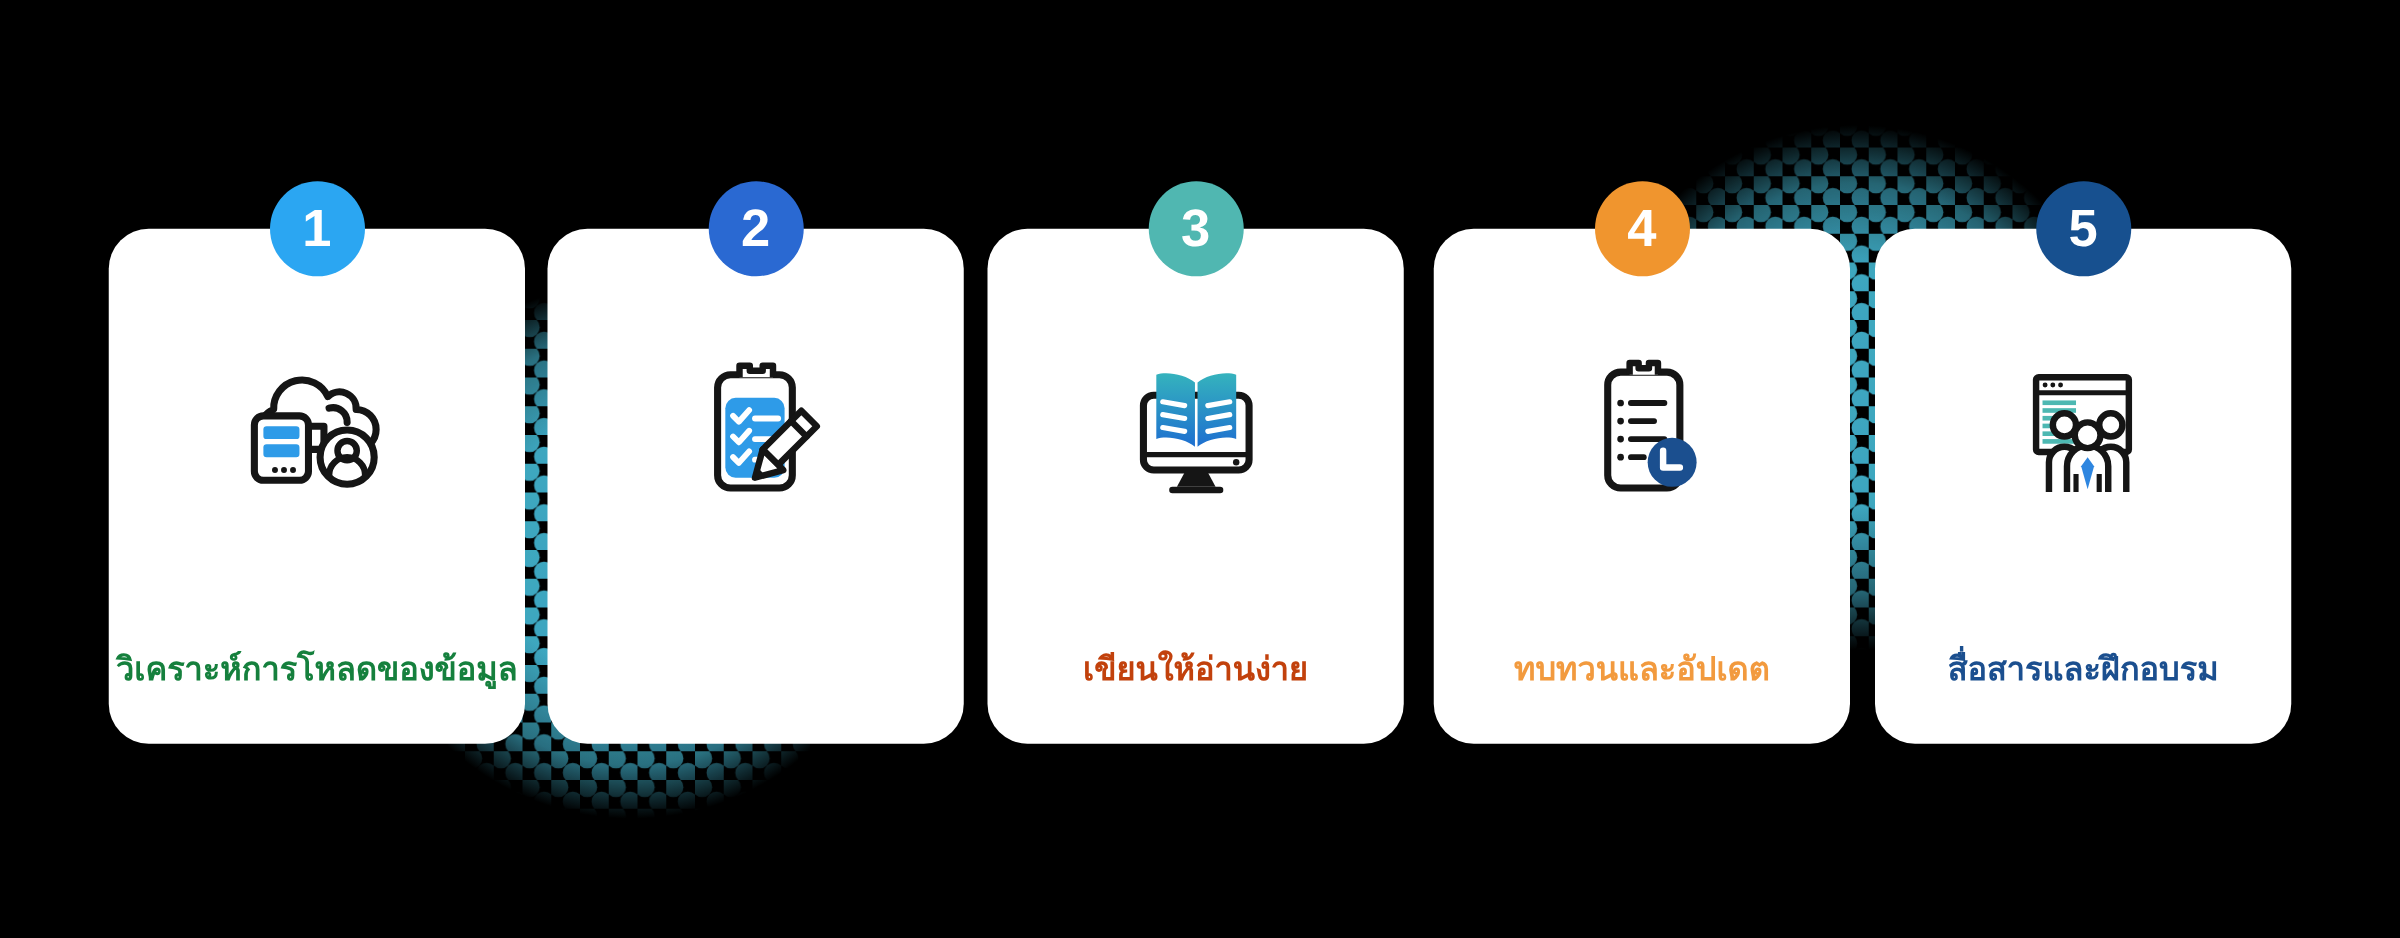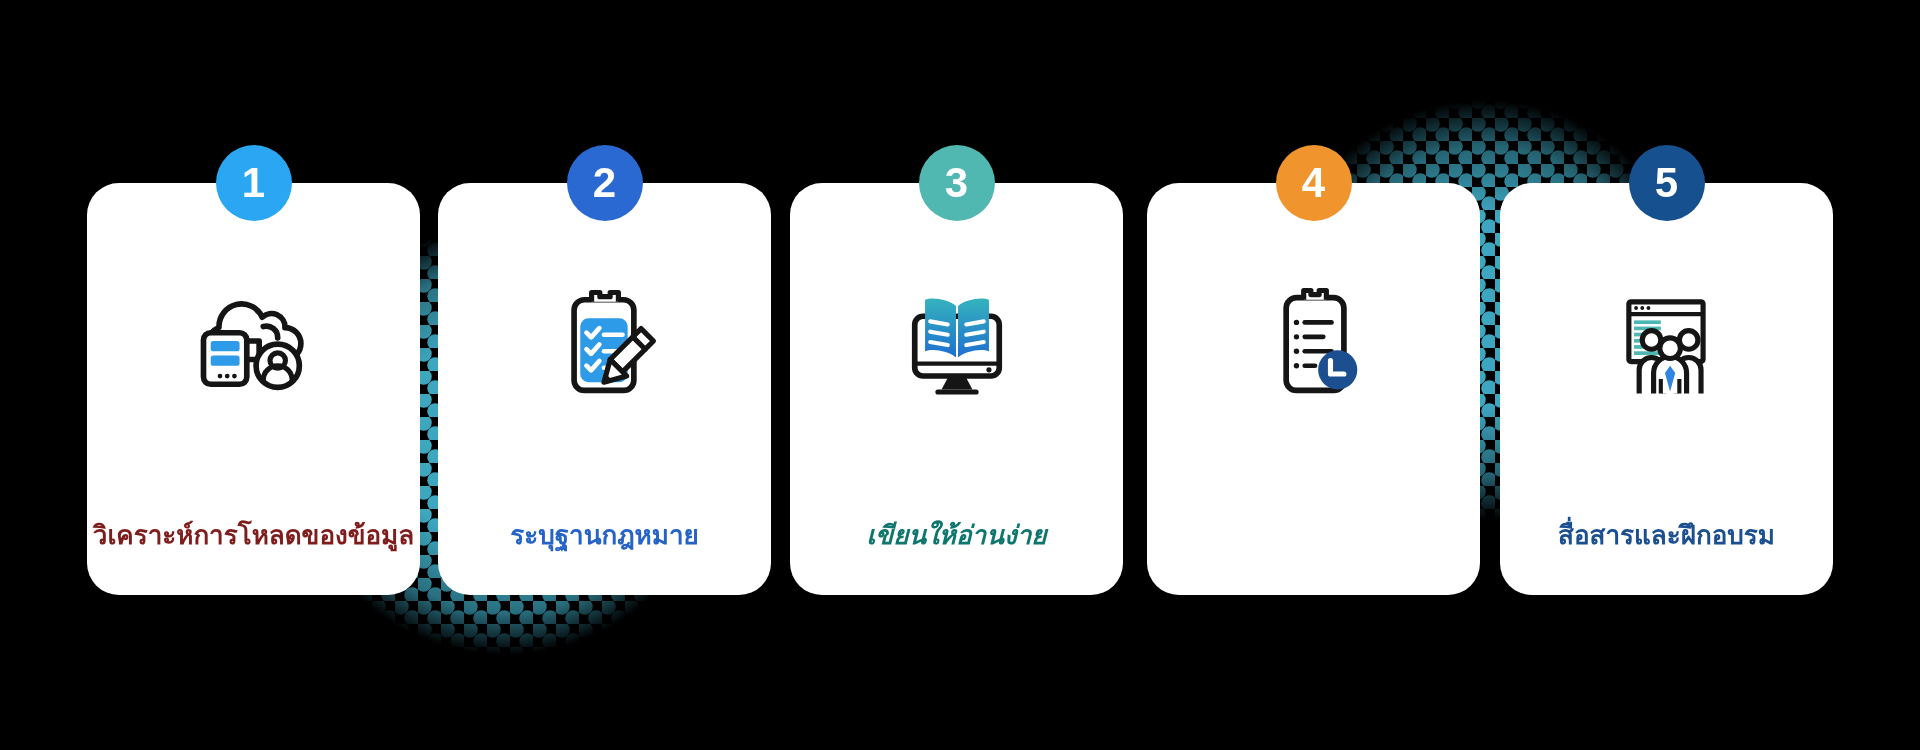--- a/index.html
+++ b/index.html
@@ -86,21 +86,21 @@
         <rect x="23" y="64" width="28" height="10" rx="2.5" fill="#2E9BE8"></rect>
         <rect x="23" y="78" width="28" height="10" rx="2.5" fill="#2E9BE8"></rect>
         <circle cx="32" cy="98" r="2.3" fill="#151515"></circle>
           <circle cx="39" cy="98" r="2.3" fill="#151515"></circle>
           <circle cx="46" cy="98" r="2.3" fill="#151515"></circle>
         <circle cx="88" cy="88" r="21" fill="#fff" stroke="#151515" stroke-width="5.5"></circle>
         <circle cx="88" cy="83" r="7.5" fill="none" stroke="#151515" stroke-width="5"></circle>
         <path d="M74,102 a14,14 0 0 1 28,0" fill="none" stroke="#151515" stroke-width="5" stroke-linecap="round"></path>
       </svg>
     </div>
-    <div class="label" style="color: #7f1d1d;">วิเคราะห์การโหลดของข้อมูล</div>
+    <div class="label" style="color: #15803d;">วิเคราะห์การโหลดของข้อมูล</div>
   </div>
 
   <div class="card c2">
     <div class="badge" style="background-color: rgb(42, 105, 210);">2</div>
     <div class="icon-wrap">
       <svg viewBox="0 0 130 130">
         <rect x="35" y="24" width="58" height="88" rx="10" fill="#fff" stroke="#151515" stroke-width="5.5"></rect>
         <path d="M52,26 v-9 h8 v4 h10 v-4 h8 v9" fill="#fff" stroke="#151515" stroke-width="5" stroke-linejoin="round"></path>
         <rect x="41" y="42" width="46" height="62" rx="8" fill="#2E9BE8"></rect>
         <g stroke="#fff" stroke-width="4.5" stroke-linecap="round" stroke-linejoin="round" fill="none">
@@ -112,21 +112,20 @@
             <path d="M64,90 h11"></path>
         </g>
         <g stroke="#151515" stroke-width="5" stroke-linejoin="round" stroke-linecap="round">
           <path d="M82,94 L112,64 l-12,-12 L70,82 z" fill="#fff"></path>
           <path d="M70,82 l-6,22 l22,-6 z" fill="#fff"></path>
           <path d="M104,72 l-12,-12" fill="none"></path>
         </g>
         <path d="M66,96 l-2.5,9 l9,-2.5 z" fill="#151515"></path>
       </svg>
     </div>
-    <div class="label" style="color: rgb(37, 99, 199);">ระบุฐานกฎหมาย</div>
   </div>
 
   <div class="card c3">
     <div class="badge" style="background-color: rgb(80, 183, 177);">3</div>
     <div class="icon-wrap">
       <svg viewBox="0 0 130 130">
         <defs>
           <linearGradient id="bookGrad" x1="0" y1="0" x2="0" y2="1">
             <stop offset="0" stop-color="#35B3BD"></stop>
               <stop offset="1" stop-color="#1E6FD0"></stop>
@@ -142,21 +141,21 @@
         <g stroke="#fff" stroke-width="4" stroke-linecap="round">
           <path d="M39,45 l17,3"></path>
             <path d="M39,55 l17,3"></path>
             <path d="M39,65 l17,3"></path>
           <path d="M91,45 l-17,3"></path>
             <path d="M91,55 l-17,3"></path>
             <path d="M91,65 l-17,3"></path>
         </g>
       </svg>
     </div>
-    <div class="label" style="color: #0f766e; font-style: italic;">เขียนให้อ่านง่าย</div>
+    <div class="label" style="color: #c2410c;">เขียนให้อ่านง่าย</div>
   </div>
 
   <div class="card c4">
     <div class="badge" style="background-color: rgb(240, 149, 46);">4</div>
     <div class="icon-wrap">
       <svg viewBox="0 0 130 130">
         <rect x="38" y="22" width="56" height="90" rx="10" fill="#fff" stroke="#151515" stroke-width="5.5"></rect>
         <path d="M55,24 v-9 h7 v4 h8 v-4 h7 v9" fill="#fff" stroke="#151515" stroke-width="5" stroke-linejoin="round"></path>
         <g stroke="#151515" stroke-width="4.5" stroke-linecap="round">
           <path d="M56,46 h26"></path>
@@ -165,20 +164,21 @@
             <path d="M56,88 h10"></path>
         </g>
         <circle cx="48" cy="46" r="2.6" fill="#151515"></circle>
         <circle cx="48" cy="60" r="2.6" fill="#151515"></circle>
         <circle cx="48" cy="74" r="2.6" fill="#151515"></circle>
         <circle cx="48" cy="88" r="2.6" fill="#151515"></circle>
         <circle cx="88" cy="92" r="19" fill="#1B4F8F"></circle>
         <path d="M81,83 v13 h13" fill="none" stroke="#fff" stroke-width="5" stroke-linecap="round" stroke-linejoin="round"></path>
       </svg>
     </div>
+    <div class="label" style="color: rgb(242, 154, 62);">ทบทวนและอัปเดต</div>
   </div>
 
   <div class="card c5">
     <div class="badge" style="background-color: rgb(23, 80, 143);">5</div>
     <div class="icon-wrap">
       <svg viewBox="0 0 130 130">
         <rect x="28" y="26" width="72" height="58" rx="2" fill="#fff" stroke="#151515" stroke-width="5"></rect>
         <path d="M28,38 h72" stroke="#151515" stroke-width="4" fill="none"></path>
         <circle cx="35" cy="32" r="1.9" fill="#151515"></circle>
           <circle cx="41" cy="32" r="1.9" fill="#151515"></circle>

